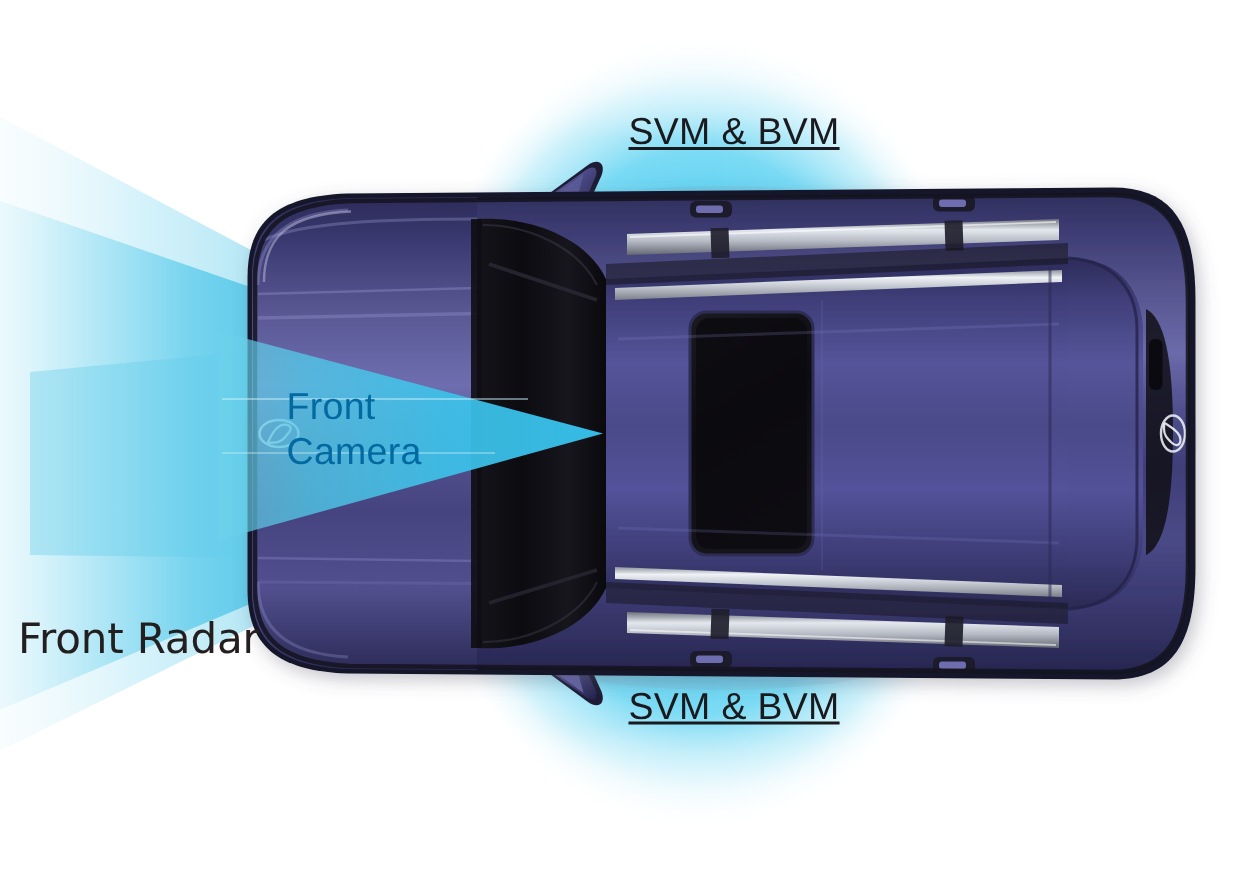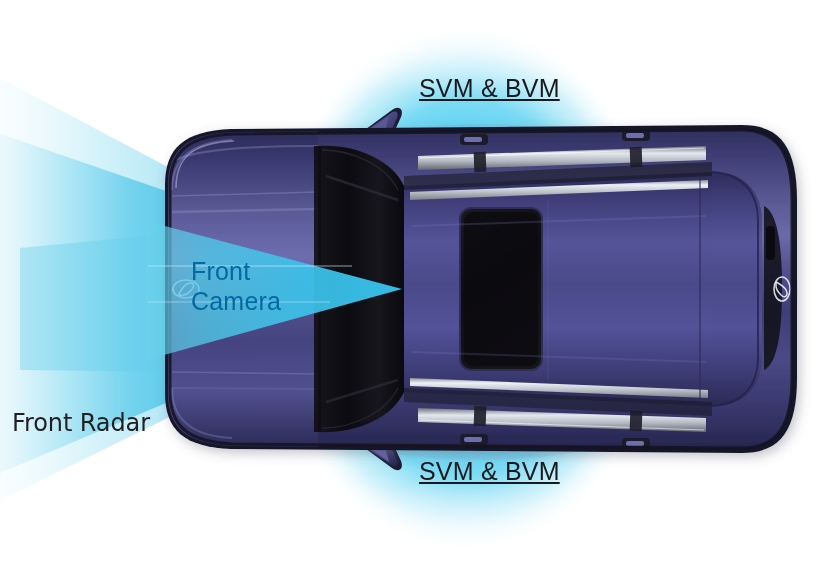--- a/index.html
+++ b/index.html
@@ -32,21 +32,21 @@
     color: #1a1a1e;
     font-weight: 400;
     text-decoration: underline;
   }
   #svm-top   { left: 419px; top: 74px; }
   #svm-bottom{ left: 419px; top: 457px; }
 
   #front-radar {
     left: 12px; top: 409px;
     font-family: "DejaVu Sans", sans-serif;
-    font-size: 24px;
+    font-size: 28px;
     color: #231f20;
     font-weight: 400;
     letter-spacing: -0.1px;
   }
 
   #front-camera {
     left: 191px; top: 256px;
     font-family: "Liberation Sans", sans-serif;
     font-size: 25px;
     line-height: 30px;

